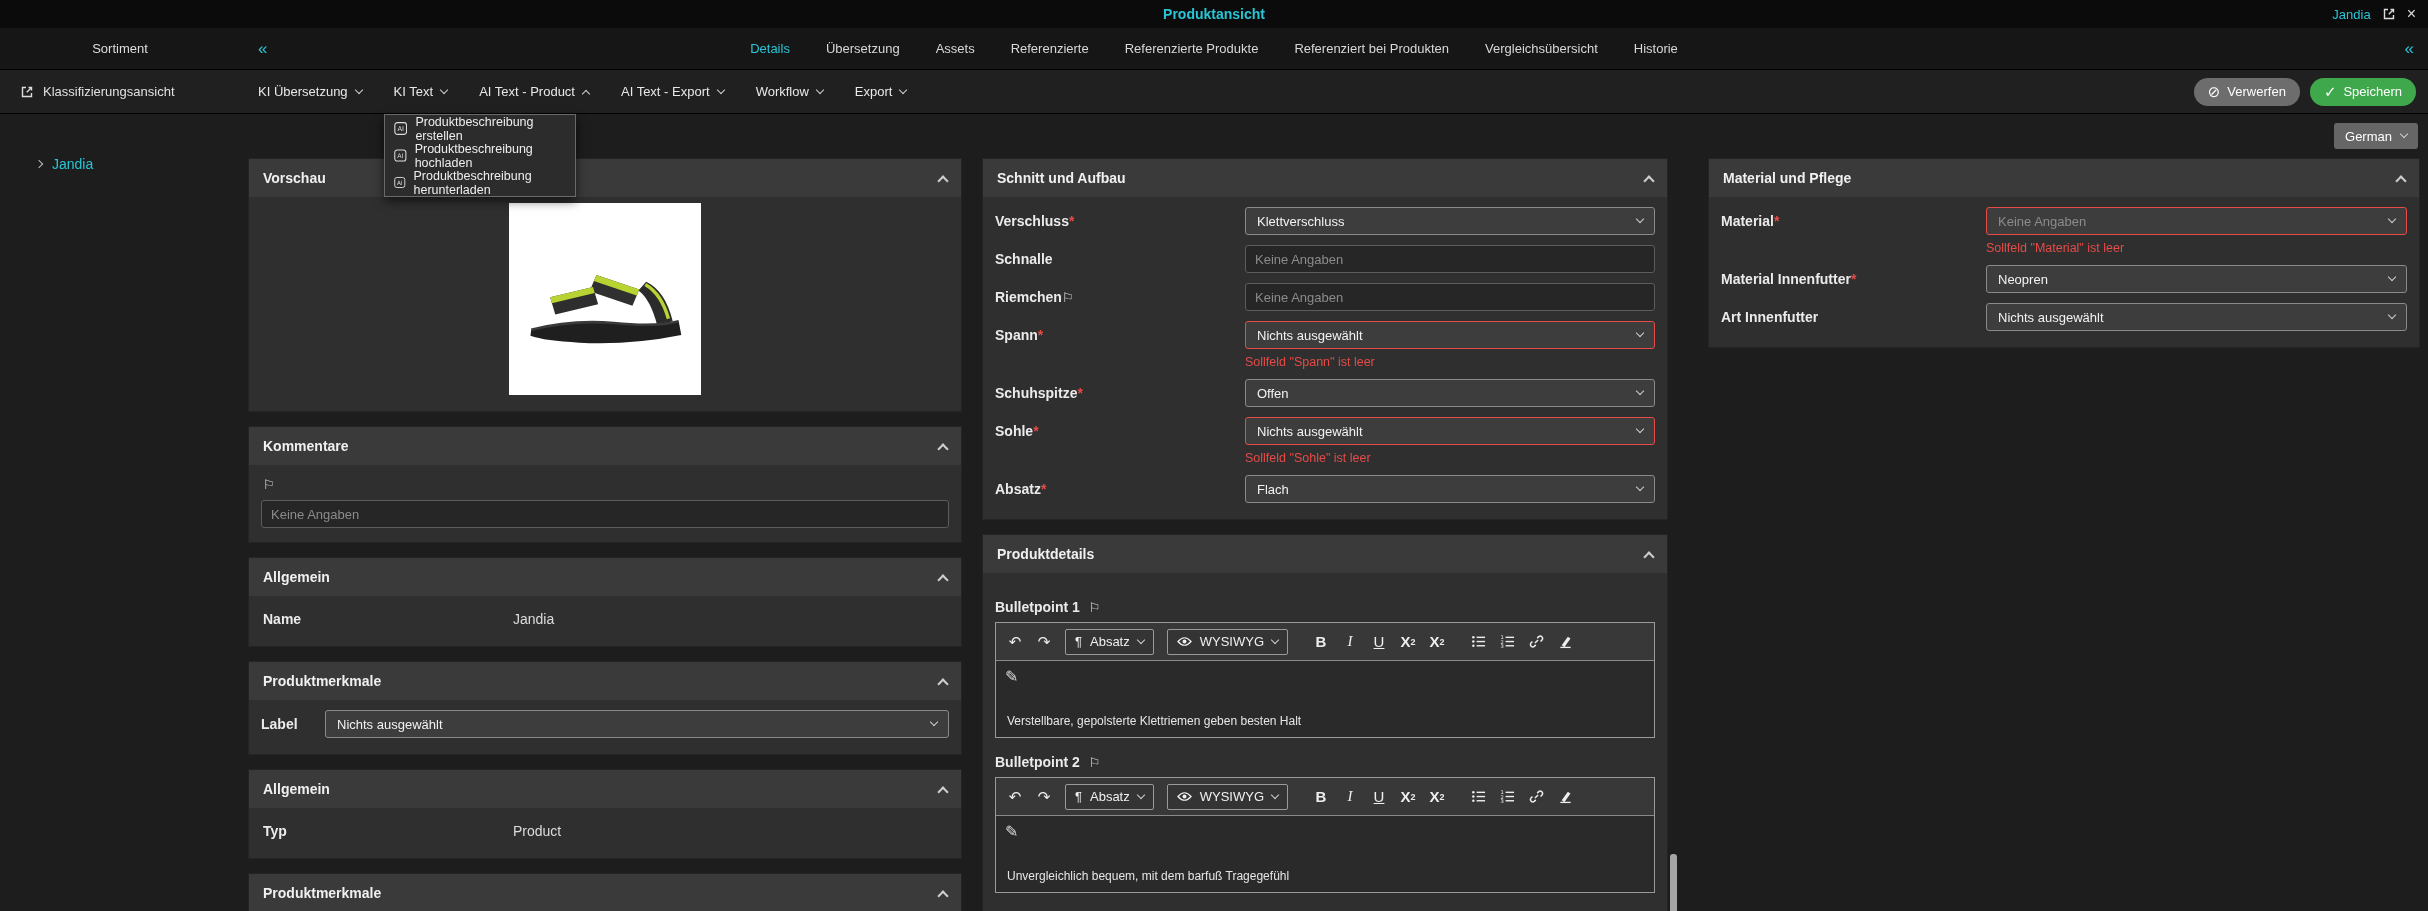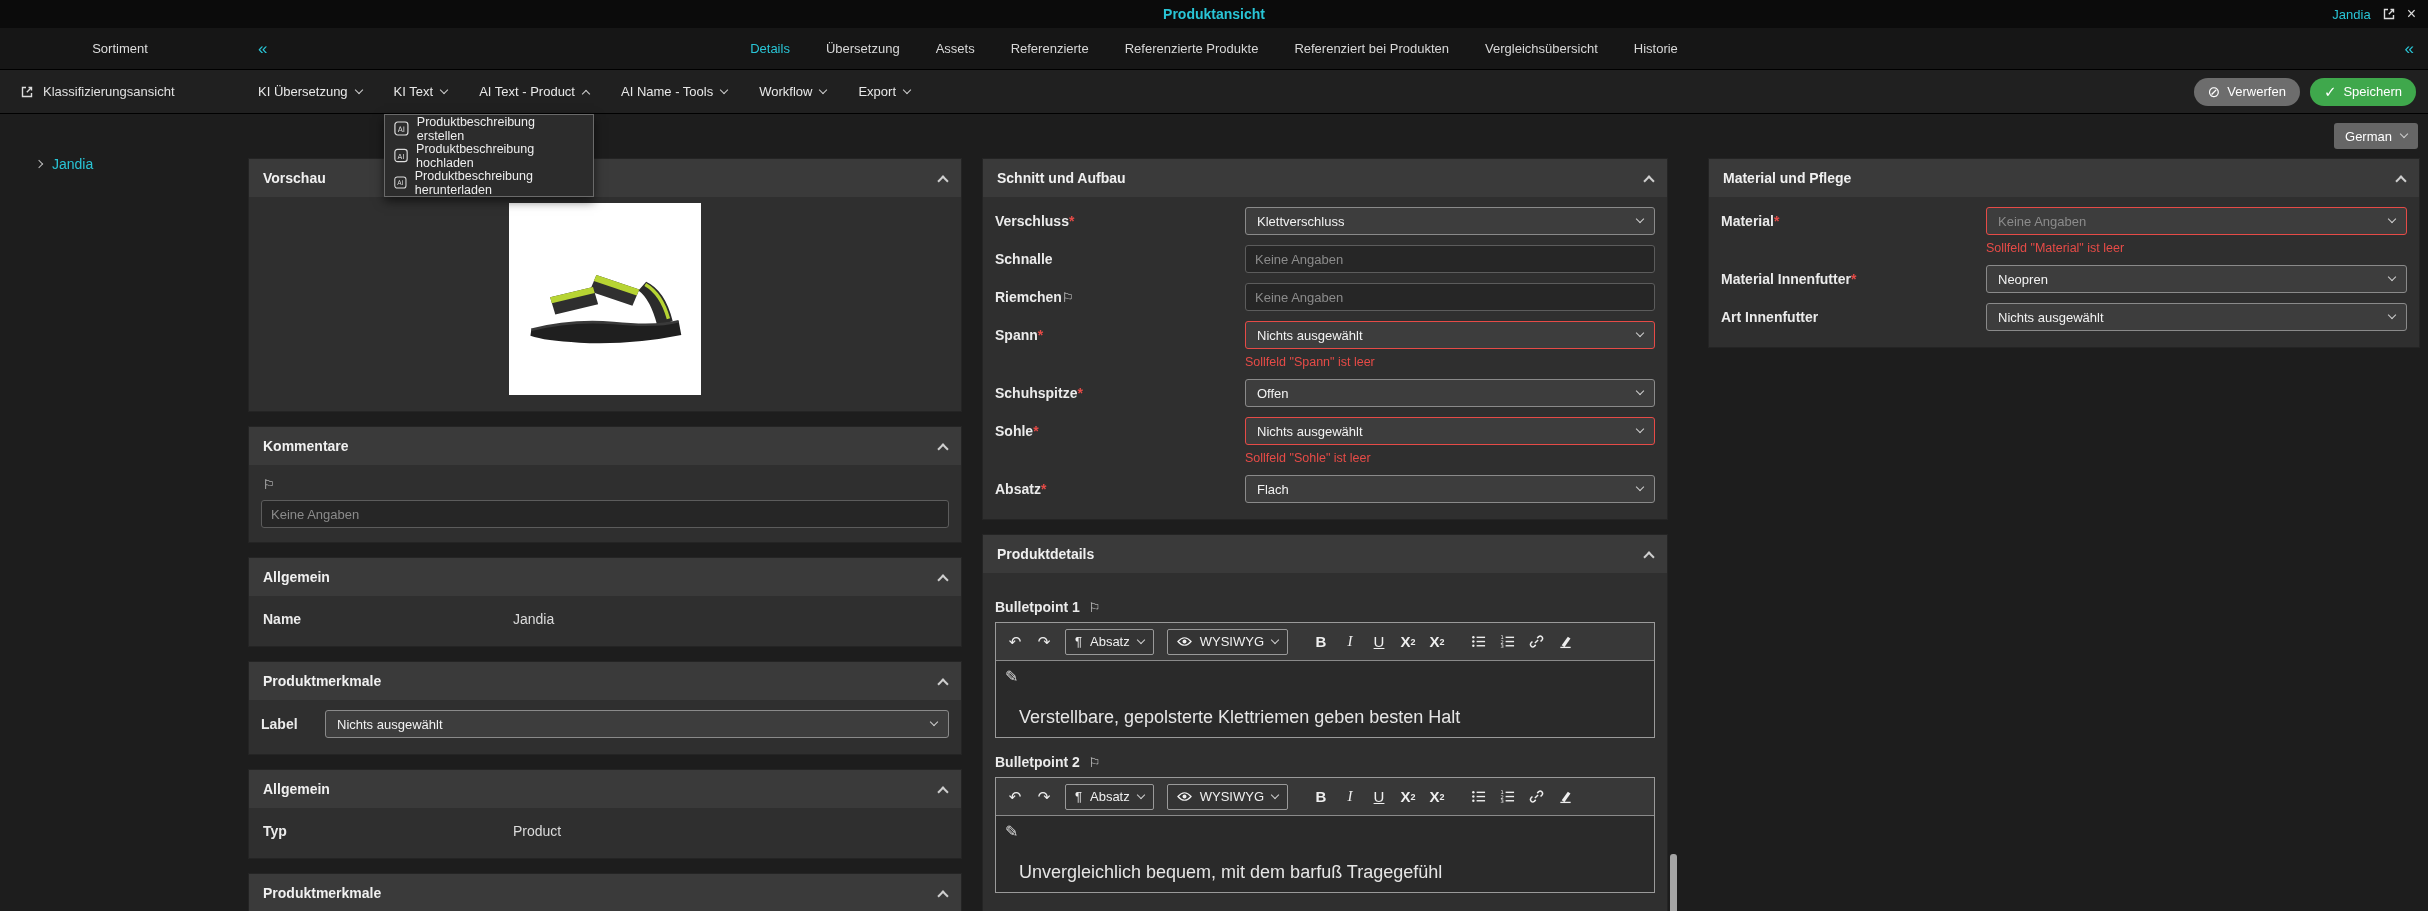--- a/index.html
+++ b/index.html
@@ -88,23 +88,23 @@
   .ed-toolbar{height:38px;background:#383838;border-bottom:1px solid #8a8a8a;display:flex;align-items:center;padding:0 6px;gap:3px;}
   .ed-btn{min-width:26px;height:26px;background:transparent;border:none;color:#eee;font-size:15px;display:flex;align-items:center;justify-content:center;cursor:pointer;font-family:inherit;}
   .ed-btn.bold{font-weight:bold;}
   .ed-btn.italic{font-style:italic;font-family:"Liberation Serif",serif;}
   .ed-btn.underline{text-decoration:underline;}
   .ed-btn sub,.ed-btn sup{font-size:9px;}
   .ed-btn.ml{margin-left:12px;}
   .ed-sel{height:26px;border:1px solid #9a9a9a;border-radius:2px;display:flex;align-items:center;gap:8px;padding:0 9px;color:#f0f0f0;font-size:13px;margin:0 5px;background:#343434;cursor:pointer;}
   .ed-body{position:relative;height:76px;cursor:text;}
   .ed-pencil{position:absolute;top:6px;left:9px;color:#ddd;font-size:16px;cursor:pointer;}
-  .ed-content{position:absolute;left:11px;bottom:9px;font-size:18px;color:#e6e6e6;margin-left:12px;}
-  
-  .ai-menu{position:absolute;left:384px;top:114px;width:210px;background:#2c2c2c;border:1px solid #6a6a6a;box-shadow:0 4px 10px rgba(0,0,0,.6);z-index:50;}
+  .ed-content{position:absolute;left:11px;bottom:9px;font-size:12px;color:#e6e6e6;}
+  
+  .ai-menu{position:absolute;left:384px;top:114px;width:192px;background:#2c2c2c;border:1px solid #6a6a6a;box-shadow:0 4px 10px rgba(0,0,0,.6);z-index:50;}
   .ai-item{display:flex;align-items:center;gap:8px;height:27px;padding:0 9px;font-size:12.5px;color:#eee;cursor:pointer;}
   
   .scrollthumb{position:absolute;left:1430px;top:696px;width:7px;height:90px;background:#a5a5a5;border-radius:3px;}
   svg{display:block;}
 </style>
 </head>
 <body>
 
 <header class="topbar">
   <div class="tb-title">Produktansicht</div>
@@ -153,21 +153,21 @@
     </div>
     <div class="menu-item">
       <span>KI Text</span>
         <span class="chev down sm"></span>
     </div>
     <div class="menu-item">
       <span>AI Text - Product</span>
         <span class="chev up sm"></span>
     </div>
     <div class="menu-item">
-      <span>AI Name - Tools</span>
+      <span>AI Text - Export</span>
         <span class="chev down sm"></span>
     </div>
     <div class="menu-item">
       <span>Workflow</span>
         <span class="chev down sm"></span>
     </div>
     <div class="menu-item">
       <span>Export</span>
         <span class="chev down sm"></span>
     </div>

